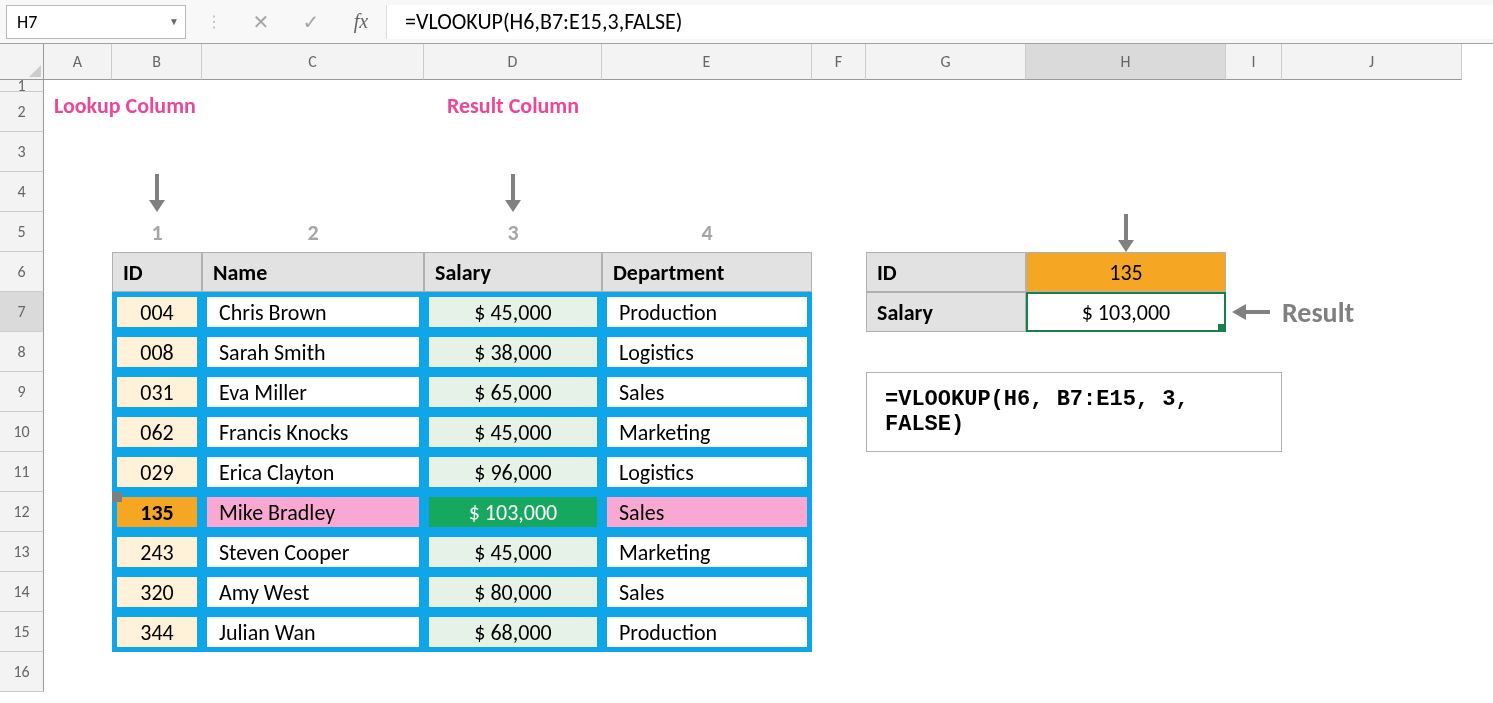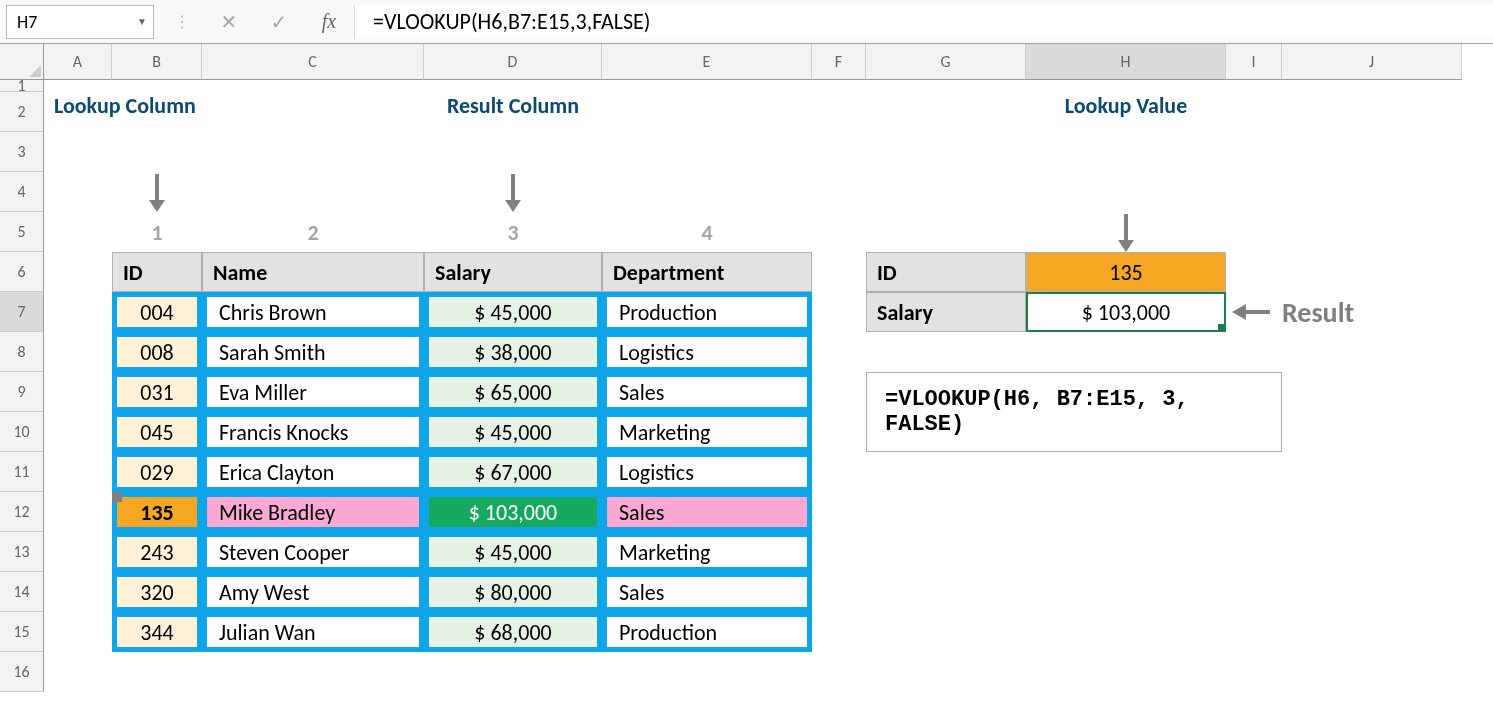--- a/index.html
+++ b/index.html
@@ -14,21 +14,21 @@
 }
 .formula-bar {
   display: flex;
   align-items: center;
   height: 44px;
   border-bottom: 1px solid #a3a3a3;
   background: #f8f8f8;
   padding: 0;
 }
 .name-box {
-  width: 148px;
+  width: 180px;
   height: 34px;
   border: 1px solid #bbb;
   background: #fff;
   margin: 0 6px;
   display: flex;
   align-items: center;
   padding: 0 10px;
   position: relative;
   font-size: 18px;
 }
@@ -113,21 +113,21 @@
   position: absolute;
   bottom: 2px;
   right: 2px;
   border-style: solid;
   border-width: 0 0 12px 12px;
   border-color: transparent transparent #ccc transparent;
 }
 
 
 .anno-label {
-  color: #0c4a6e;
+  color: #ec4899;
   font-size: 22px;
   font-weight: 600;
 }
 .arrow-down {
   display: flex;
   justify-content: center;
   align-items: flex-end;
   color: #808080;
 }
 .arrow-down svg { width: 26px; height: 40px; }
@@ -274,21 +274,20 @@
   <div class="row-header" style="grid-column:1;grid-row:11">10</div>
   <div class="row-header" style="grid-column:1;grid-row:12">11</div>
   <div class="row-header" style="grid-column:1;grid-row:13">12</div>
   <div class="row-header" style="grid-column:1;grid-row:14">13</div>
   <div class="row-header" style="grid-column:1;grid-row:15">14</div>
   <div class="row-header" style="grid-column:1;grid-row:16">15</div>
   <div class="row-header" style="grid-column:1;grid-row:17">16</div>
 
   <div class="anno-label" style="grid-column:2/4;grid-row:3;padding-left:10px">Lookup Column</div>
   <div class="anno-label" style="grid-column:5;grid-row:3;text-align:right;justify-content:center;display:flex">Result Column</div>
-  <div class="anno-label" style="grid-column:9;grid-row:3;text-align:center;justify-content:center;display:flex">Lookup Value</div>
 
   <div class="arrow-down" style="grid-column:3;grid-row:4/6">
     <svg viewBox="0 0 20 40">
         <line x1="10" y1="2" x2="10" y2="30" stroke="#808080" stroke-width="4"></line>
         <polygon points="2,28 18,28 10,40" fill="#808080"></polygon>
       </svg>
   </div>
   <div class="arrow-down" style="grid-column:5;grid-row:4/6">
     <svg viewBox="0 0 20 40">
         <line x1="10" y1="2" x2="10" y2="30" stroke="#808080" stroke-width="4"></line>
@@ -320,28 +319,28 @@
   <div class="tcell id-col" style="grid-column:3;grid-row:9">008</div>
   <div class="tcell" style="grid-column:4;grid-row:9">Sarah Smith</div>
   <div class="tcell sal-col" style="grid-column:5;grid-row:9">$  38,000</div>
   <div class="tcell" style="grid-column:6;grid-row:9">Logistics</div>
 
   <div class="tcell id-col" style="grid-column:3;grid-row:10">031</div>
   <div class="tcell" style="grid-column:4;grid-row:10">Eva Miller</div>
   <div class="tcell sal-col" style="grid-column:5;grid-row:10">$  65,000</div>
   <div class="tcell" style="grid-column:6;grid-row:10">Sales</div>
 
-  <div class="tcell id-col" style="grid-column:3;grid-row:11">045</div>
+  <div class="tcell id-col" style="grid-column:3;grid-row:11">062</div>
   <div class="tcell" style="grid-column:4;grid-row:11">Francis Knocks</div>
   <div class="tcell sal-col" style="grid-column:5;grid-row:11">$  45,000</div>
   <div class="tcell" style="grid-column:6;grid-row:11">Marketing</div>
 
   <div class="tcell id-col" style="grid-column:3;grid-row:12">029</div>
   <div class="tcell" style="grid-column:4;grid-row:12">Erica Clayton</div>
-  <div class="tcell sal-col" style="grid-column:5;grid-row:12">$  67,000</div>
+  <div class="tcell sal-col" style="grid-column:5;grid-row:12">$  96,000</div>
   <div class="tcell" style="grid-column:6;grid-row:12">Logistics</div>
 
   <div class="hl-row" style="display:contents">
   <div class="tcell id-col" style="grid-column:3;grid-row:13">135</div>
   <div class="tcell" style="grid-column:4;grid-row:13">Mike Bradley</div>
   <div class="tcell sal-col" style="grid-column:5;grid-row:13">$ 103,000</div>
   <div class="tcell" style="grid-column:6;grid-row:13">Sales</div>
   </div>
 
   <div class="tcell id-col" style="grid-column:3;grid-row:14">243</div>

